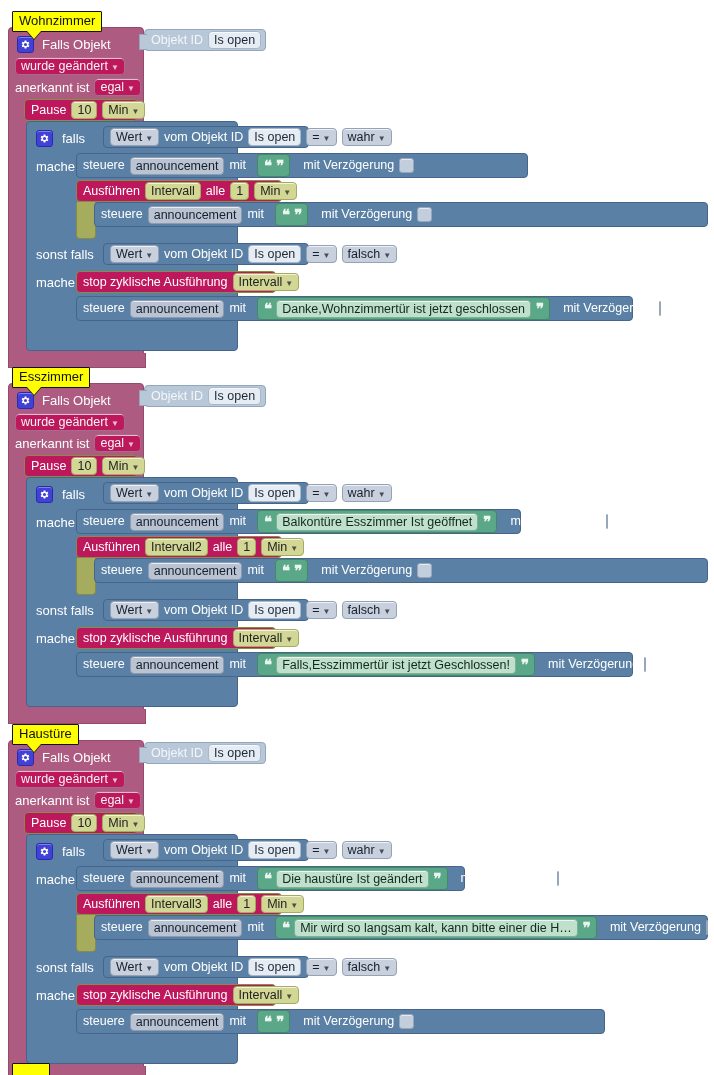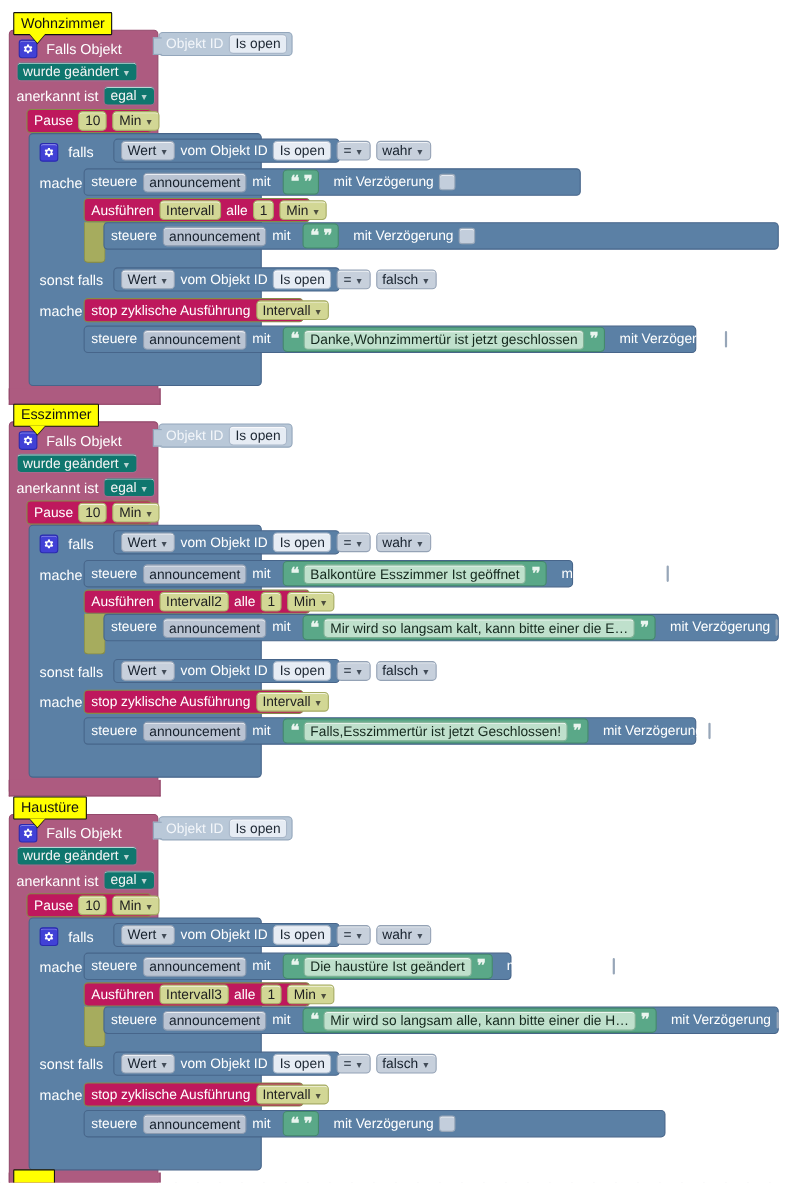--- a/index.html
+++ b/index.html
@@ -33,21 +33,21 @@
   .lbl{color:#fff;font-size:13px;line-height:1;white-space:nowrap;}
 
   
   .field{
     display:inline-flex;align-items:center;gap:3px;
     border-radius:4px;padding:1px 5px;font-size:12.5px;color:#1f1f1f;
     background:#e7e7ef;border:1px solid rgba(0,0,0,.18);
     box-shadow:inset 0 1px 0 rgba(255,255,255,.7);
     white-space:nowrap;
   }
-  .field.pink{background:#0f766e;color:#f4f4f4;border-color:#a86a8c;}
+  .field.pink{background:#be185d;color:#f4f4f4;border-color:#a86a8c;}
   .field.olive{background:#d2d795;color:#222;border-color:#a5ab63;}
   .field.slate{background:#b9c3d2;color:#16202c;border-color:#8c9bb0;}
   .field.slate2{background:#c7d0dc;color:#16202c;border-color:#94a2b5;}
   .field.green{background:#bfe0cc;color:#14281d;border-color:#7fb094;}
   .field.lightblue{background:#e6ecf4;color:#1d2733;border-color:#a9b7c9;}
   .caret{font-size:8px;opacity:.75;transform:translateY(1px);}
 
   
   .gear{
     width:15px;height:15px;border-radius:3px;background:#4141d6;
@@ -371,23 +371,20 @@
     <div style="position: absolute; left: 76px; top: 558px; width: 18px; height: 36px; background: rgb(166, 172, 94); border-left: 1px solid rgb(134, 139, 72); border-right: 1px solid rgb(134, 139, 72); border-bottom: 1px solid rgb(134, 139, 72); border-radius: 0px 0px 4px 4px; z-index: 5;"></div>
     <div class="blk blue-blk" style="left: 94px; top: 558px; width: 614px; height: 25px; z-index: 7;">
       <div class="row">
         <span class="lbl" style="font-size: 12.5px;">steuere</span>
         <span class="field slate">
           <span>announcement</span>
         </span>
         <span class="lbl" style="font-size: 12.5px;">mit</span>
         <span class="green-blk" style="display: inline-flex; align-items: center; gap: 5px; padding: 1px 6px; height: 19px; margin-left: 6px;">
           <span class="quote">❝</span>
-          <span class="field green">
-            <span>Mir wird so langsam kalt, kann bitte einer die E…</span>
-          </span>
           <span class="quote">❞</span>
         </span>
         <span class="lbl" style="font-size: 12.5px; margin-left: 8px;">mit Verzögerung</span>
         <span class="chk"></span>
       </div>
     </div>
     <div class="blk bool-blk" style="left: 103px; top: 599px; width: 206px; height: 22px; z-index: 6;">
       <div class="row">
         <span class="field slate2">
           <span>Wert</span>
@@ -549,21 +546,21 @@
     <div class="blk blue-blk" style="left: 94px; top: 915px; width: 614px; height: 25px; z-index: 7;">
       <div class="row">
         <span class="lbl" style="font-size: 12.5px;">steuere</span>
         <span class="field slate">
           <span>announcement</span>
         </span>
         <span class="lbl" style="font-size: 12.5px;">mit</span>
         <span class="green-blk" style="display: inline-flex; align-items: center; gap: 5px; padding: 1px 6px; height: 19px; margin-left: 6px;">
           <span class="quote">❝</span>
           <span class="field green">
-            <span>Mir wird so langsam alle, kann bitte einer die H…</span>
+            <span>Mir wird so langsam kalt, kann bitte einer die H…</span>
           </span>
           <span class="quote">❞</span>
         </span>
         <span class="lbl" style="font-size: 12.5px; margin-left: 8px;">mit Verzögerung</span>
         <span class="chk"></span>
       </div>
     </div>
     <div class="blk bool-blk" style="left: 103px; top: 956px; width: 206px; height: 22px; z-index: 6;">
       <div class="row">
         <span class="field slate2">

